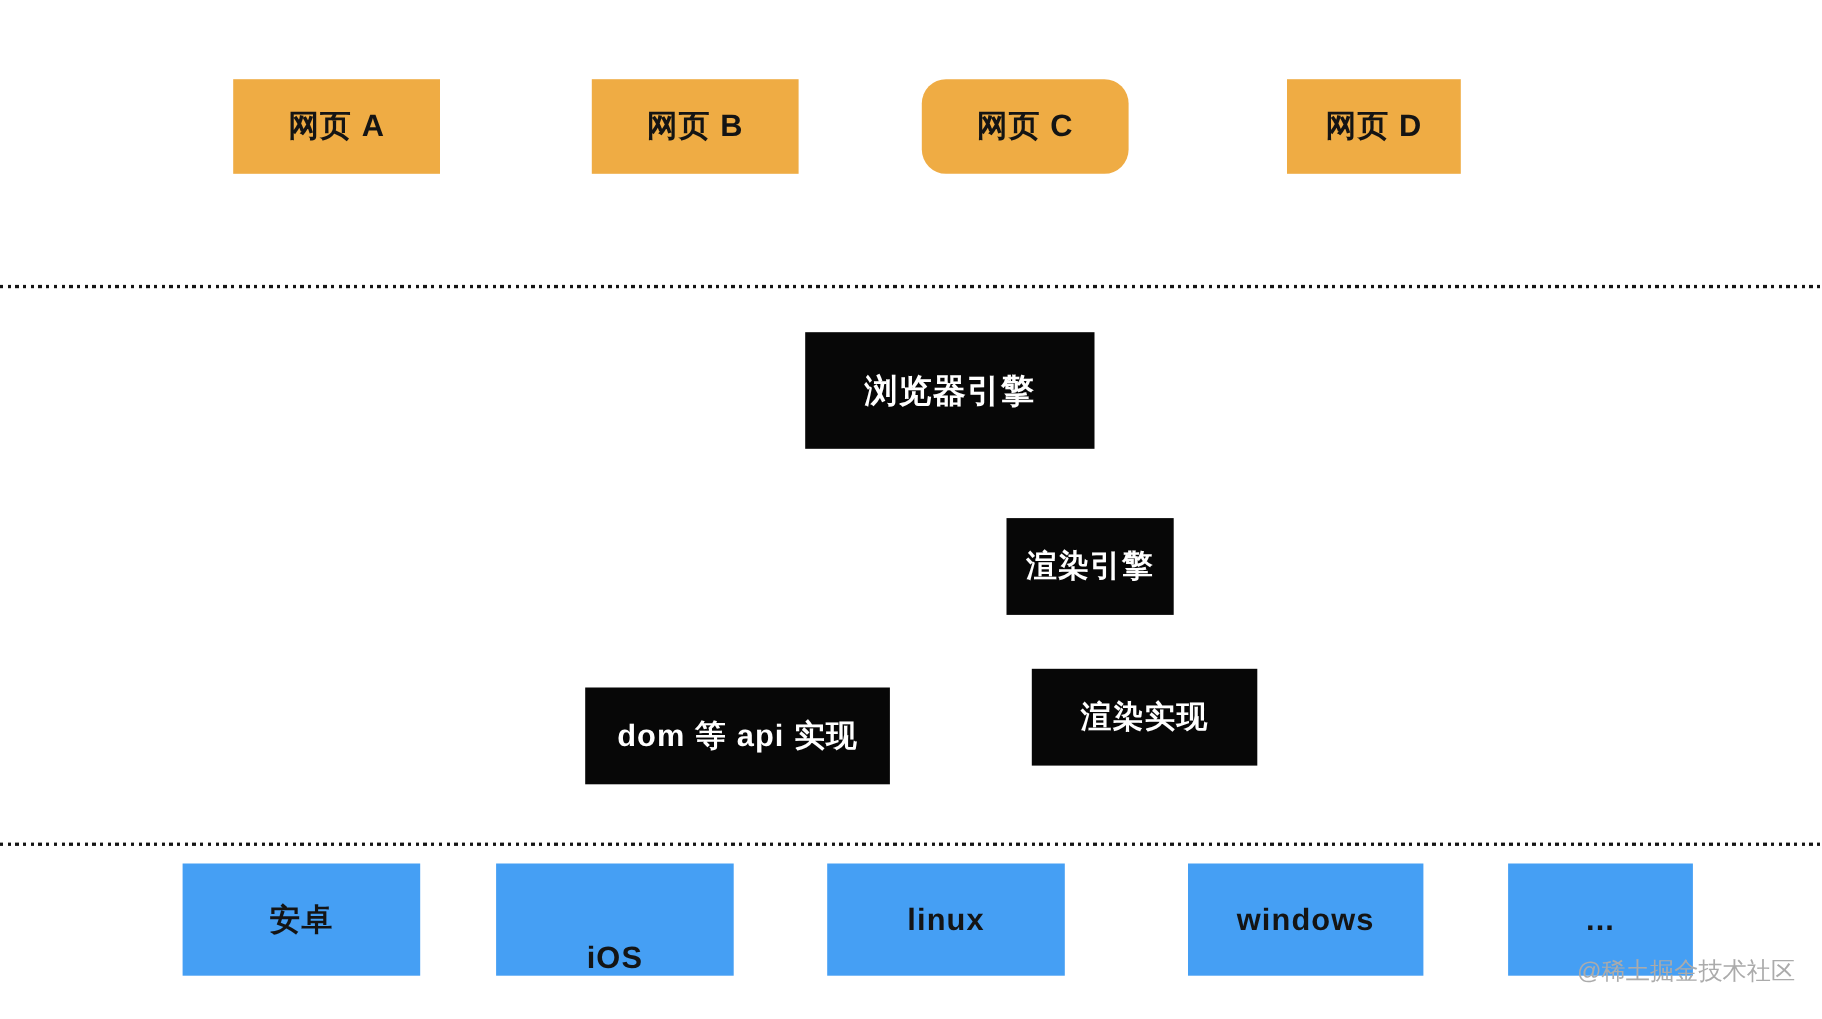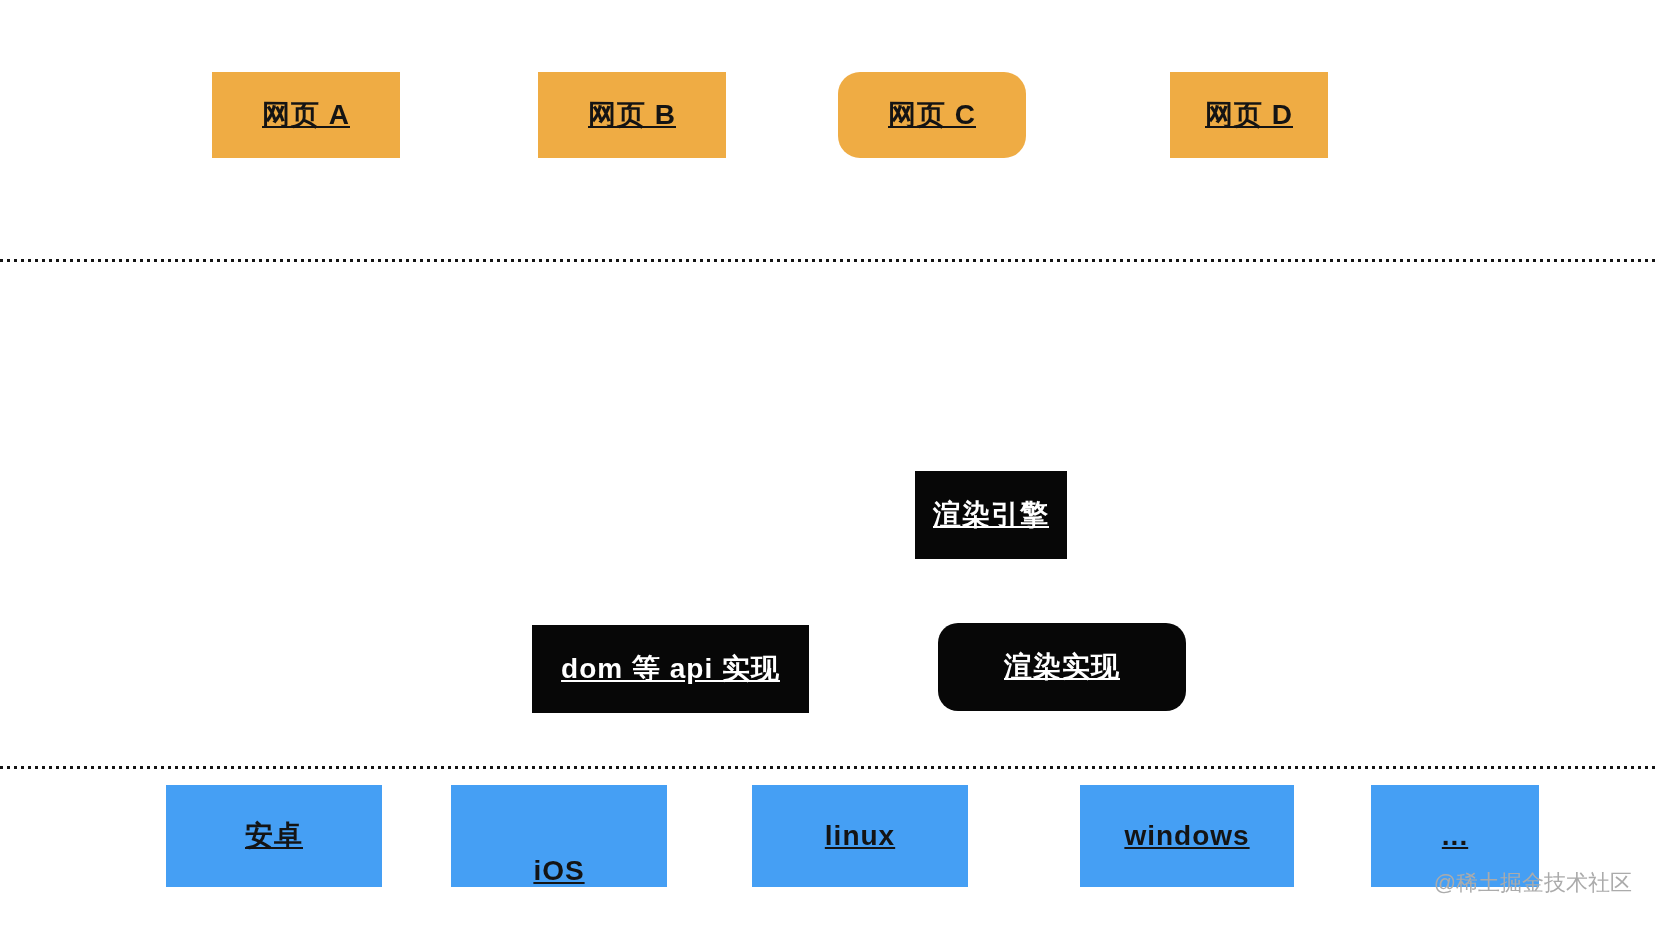--- a/index.html
+++ b/index.html
@@ -18,21 +18,20 @@
   .box {
     position: absolute;
     display: flex;
     align-items: center;
     justify-content: center;
     font-weight: 700;
     font-size: 28px;
     letter-spacing: 1px;
     box-sizing: border-box;
     white-space: nowrap;
-    text-decoration: underline;
   }
   .web-box {
     background: #EFAC44;
     color: #141414;
     top: 72px;
     width: 188px;
     height: 86px;
   }
   .engine-box {
     background: #070707;
@@ -73,29 +72,32 @@
   </div>
   <div class="box web-box" style="left:838px;border-radius:22px;">
     <span>网页 C</span>
   </div>
   <div class="box web-box" style="left:1170px;width:158px;">
     <span>网页 D</span>
   </div>
 
   <div class="dotted-divider" style="top:259px;"></div>
 
+  <div class="box engine-box" style="left:732px;top:302px;width:263px;height:106px;font-size:30px;">
+    <span>浏览器引擎</span>
+  </div>
 
   <div class="box engine-box" style="left:915px;top:471px;width:152px;height:88px;">
     <span>渲染引擎</span>
   </div>
 
   <div class="box engine-box" style="left:532px;top:625px;width:277px;height:88px;">
     <span>dom 等 api 实现</span>
   </div>
-  <div class="box engine-box" style="left:938px;top:623px;width:248px;height:88px;border-radius:20px;">
+  <div class="box engine-box" style="left:938px;top:608px;width:205px;height:88px;">
     <span>渲染实现</span>
   </div>
 
   <div class="dotted-divider" style="top:766px;"></div>
 
   <div class="box platform-box" style="left:166px;width:216px;">
     <span>安卓</span>
   </div>
   <div class="box platform-box" style="left:451px;width:216px;align-items:flex-end;">
     <span>iOS</span>

